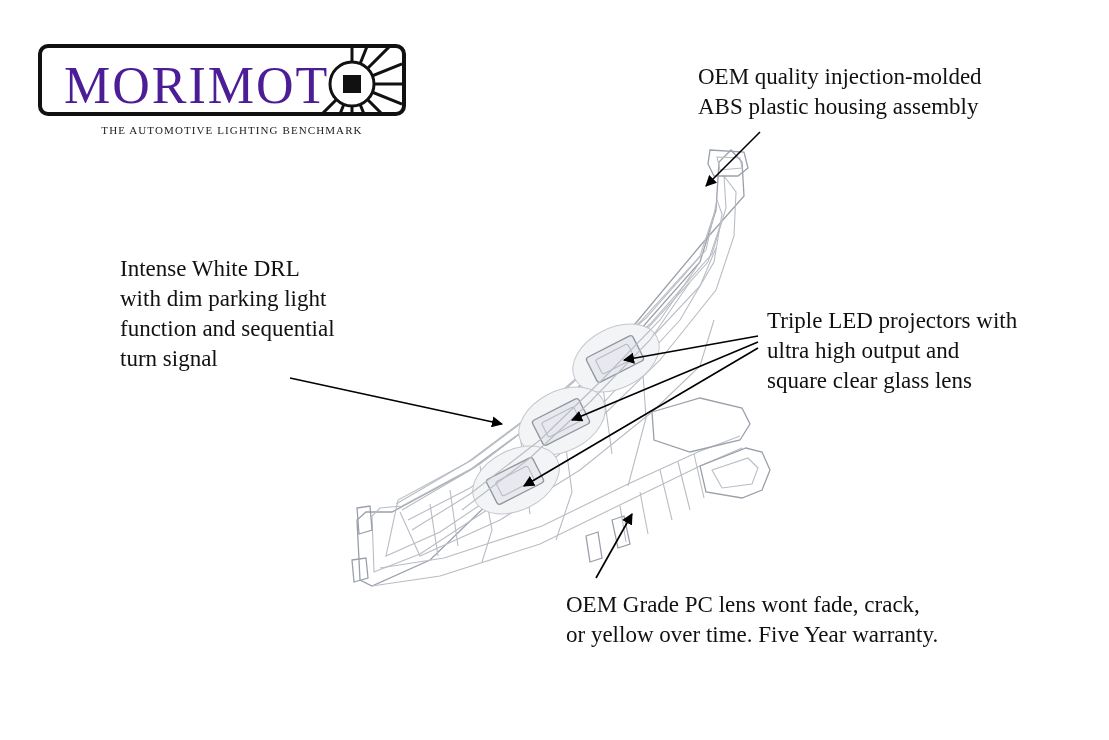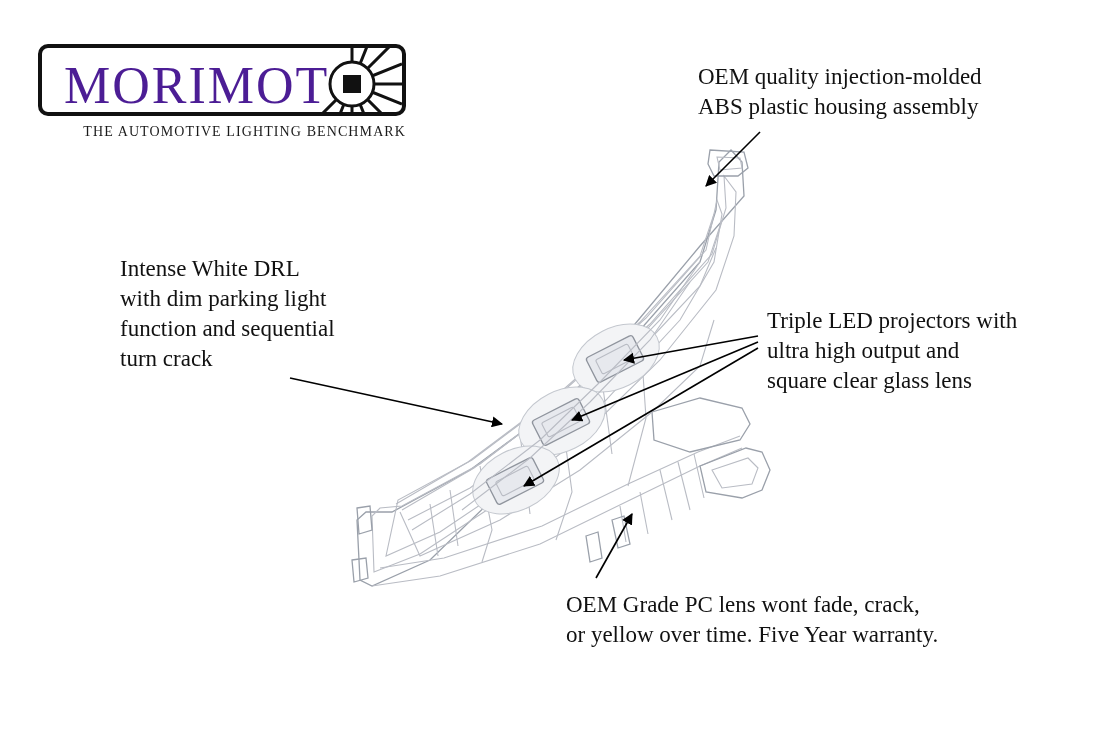--- a/index.html
+++ b/index.html
@@ -50,23 +50,23 @@
     right: -4px;
     top: -16px;
     width: 108px;
     height: 104px;
   }
   #logo-tagline {
     position: absolute;
     left: 20px;
     top: 80px;
     width: 348px;
-    text-align: right;
-    font-family: "Liberation Serif", serif;
-    font-size: 14px;
+    text-align: center;
+    font-family: "Liberation Serif", serif;
+    font-size: 11px;
     letter-spacing: 1.1px;
     color: #1a1a1a;
     white-space: nowrap;
   }
 
   
   .annot {
     position: absolute;
     color: #111111;
     font-family: "Liberation Serif", serif;
@@ -220,20 +220,20 @@
     <path class="leader" marker-end="url(#arrow)" d="M758,348 L524,486"></path>
 
     <path class="leader" marker-end="url(#arrow)" d="M596,578 L632,514"></path>
   </svg>
 
   <div class="annot" id="annot-housing">OEM quality injection-molded
 ABS plastic housing assembly</div>
   <div class="annot" id="annot-drl">Intense White DRL
 with dim parking light
 function and sequential
-turn crack</div>
+turn signal</div>
   <div class="annot" id="annot-lens">OEM Grade PC lens wont fade, crack,
 or yellow over time. Five Year warranty.</div>
   <div class="annot" id="annot-led">Triple LED projectors with
 ultra high output and
 square clear glass lens</div>
 
 </div>
 
 </body></html>

